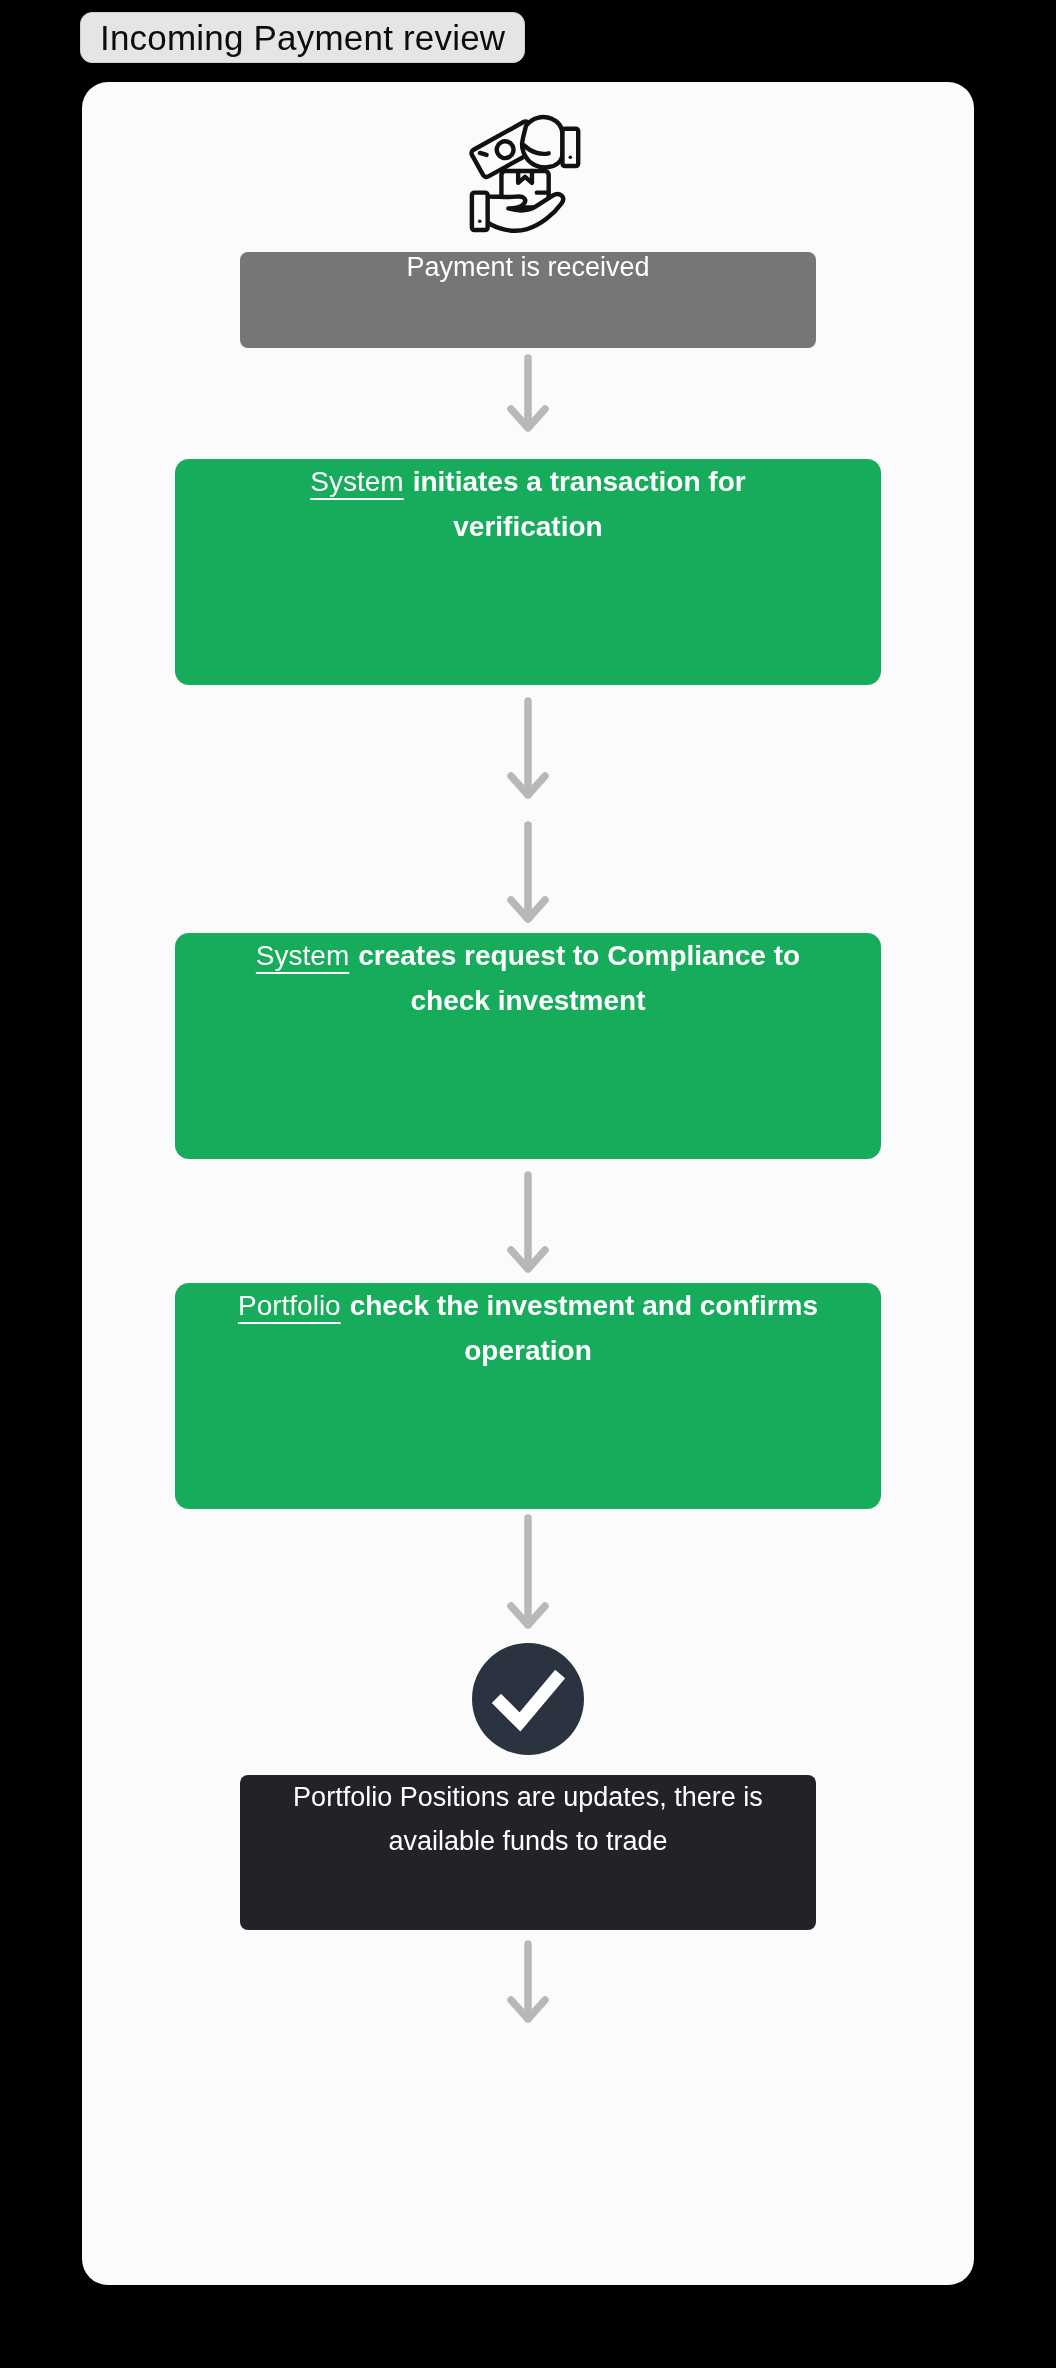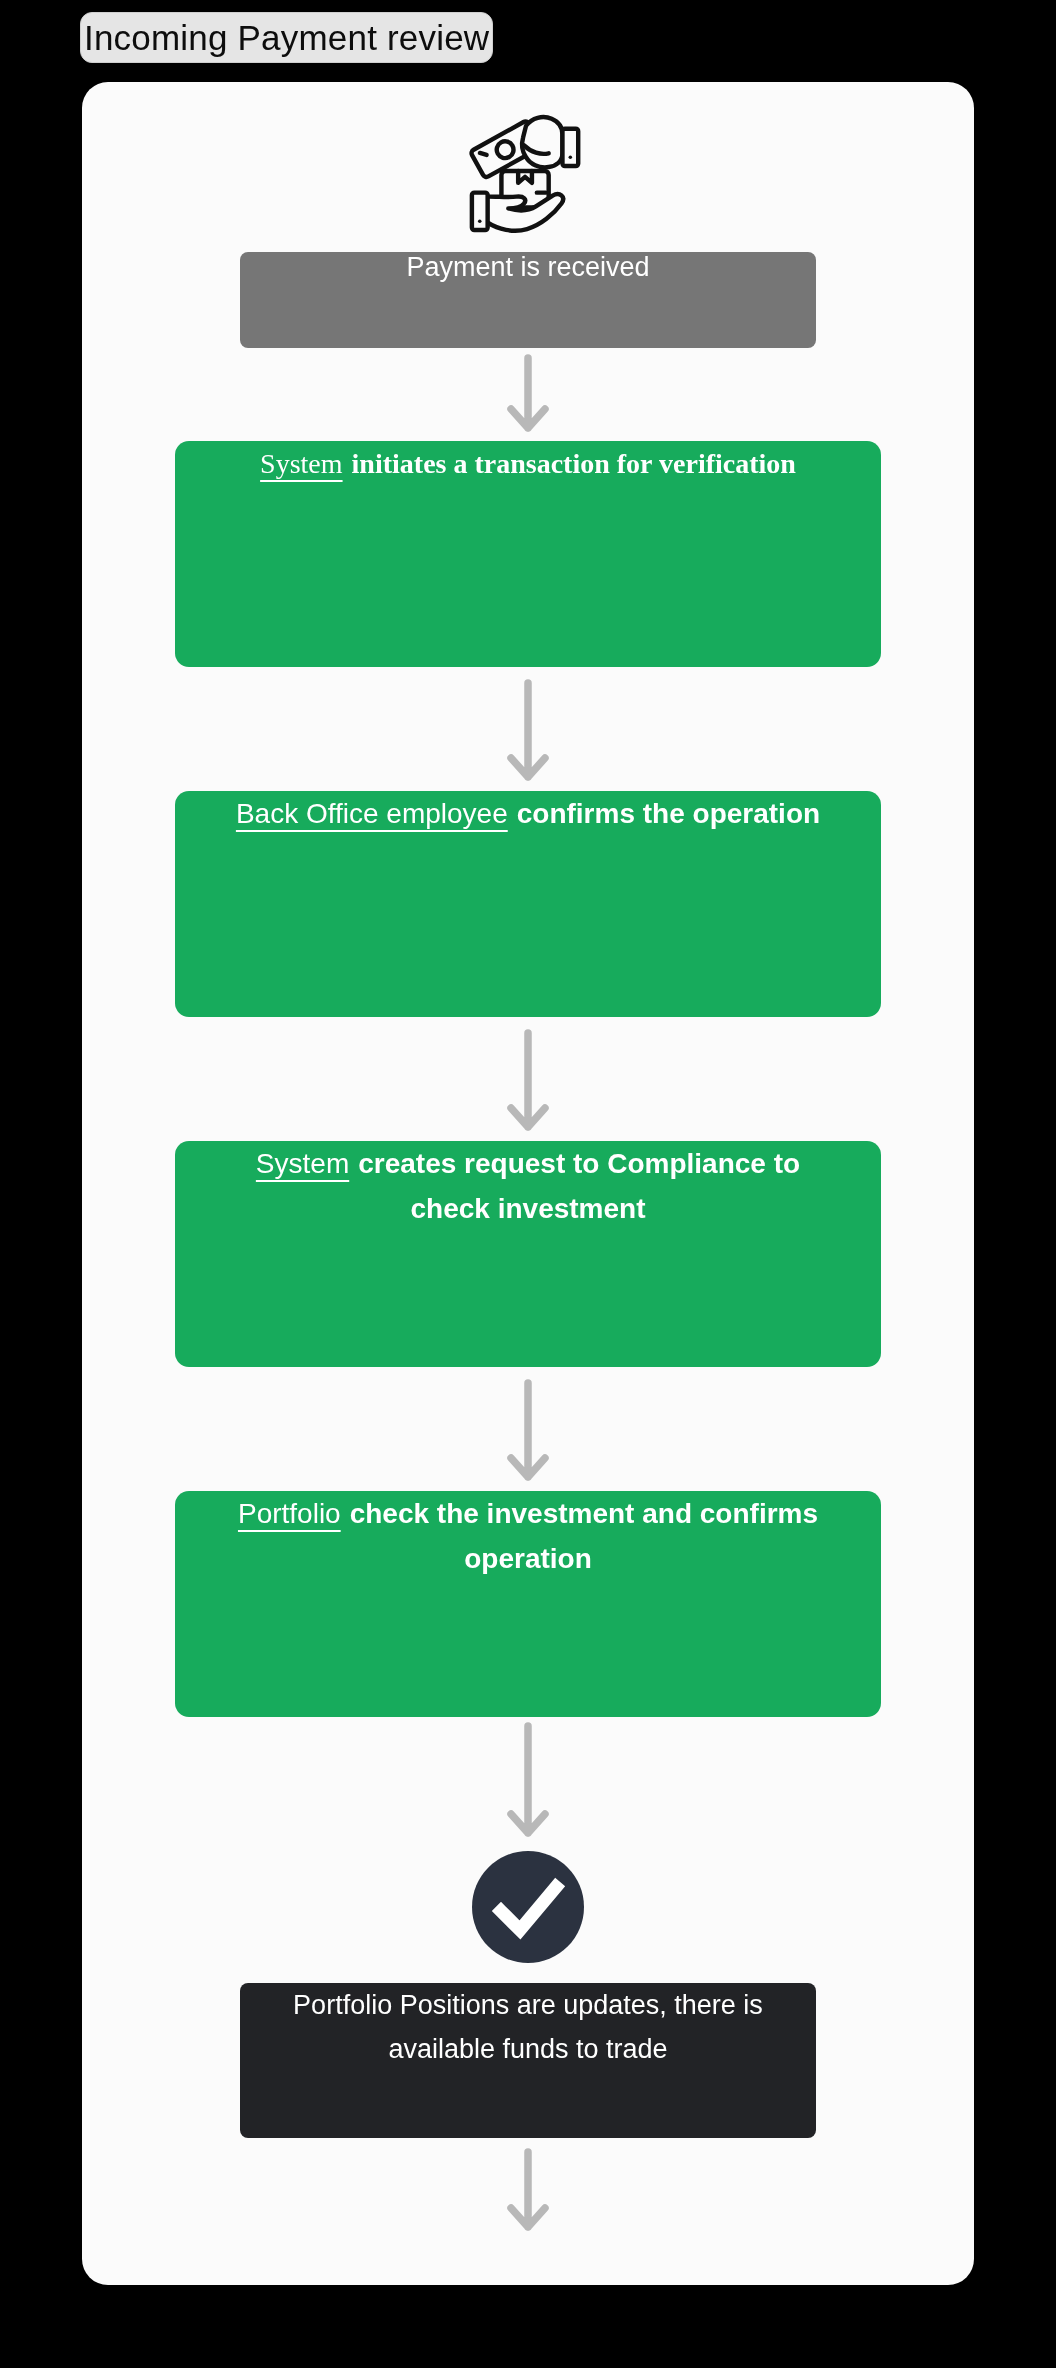--- a/index.html
+++ b/index.html
@@ -16,21 +16,21 @@
     height: 2368px;
     overflow: hidden;
     background: #000000;
   }
   
   .badge {
     display: inline-flex;
     align-items: center;
     margin: 12px 0 0 80px;
     height: 51px;
-    padding: 0 3px;
+    padding: 0 19px;
     background: #e5e5e5;
     border: 1px solid #cfcfcf;
     border-radius: 12px;
     box-sizing: border-box;
   }
   .badge span {
     font-size: 35px;
     color: #0d0d0d;
     letter-spacing: 0.2px;
     white-space: nowrap;
@@ -93,21 +93,21 @@
     background: #222326;
     border-radius: 8px;
   }
   .node.end .node-text {
     margin: 0;
     max-width: 524px;
     font-size: 27px;
     line-height: 44px;
     font-weight: 400;
   }
-  .g1 { margin-top: 7px; font-family: Liberation Serif, serif; }
+  .g1 { margin-top: 25px; }
   
   .arrow { display: block; }
   .a-first { margin-top: 6px; }
   .a-mid   { margin-top: 12px; margin-bottom: 8px; }
   .a-tall  { margin-top: 5px; }
   .a-last  { margin-top: 10px; }
   .arrow path {
     stroke: #b8b8b8;
     stroke-width: 7.5;
     fill: none;
@@ -157,23 +157,20 @@
     </svg>
 
     <div class="node green g1">
       <p class="node-text"><span class="actor">System</span><span>initiates a transaction for verification</span></p>
     </div>
 
     <svg class="arrow a-mid" width="44" height="104" viewBox="0 0 44 104">
       <path d="M22 4 V98 M5 79 L22 98 L39 79"></path>
     </svg>
 
-    <div class="node green">
-      <p class="node-text"><span class="actor">Back Office employee</span><span>confirms the operation</span></p>
-    </div>
 
     <svg class="arrow a-mid" width="44" height="104" viewBox="0 0 44 104">
       <path d="M22 4 V98 M5 79 L22 98 L39 79"></path>
     </svg>
 
     <div class="node green">
       <p class="node-text"><span class="actor">System</span><span>creates request to Compliance to check investment</span></p>
     </div>
 
     <svg class="arrow a-mid" width="44" height="104" viewBox="0 0 44 104">

